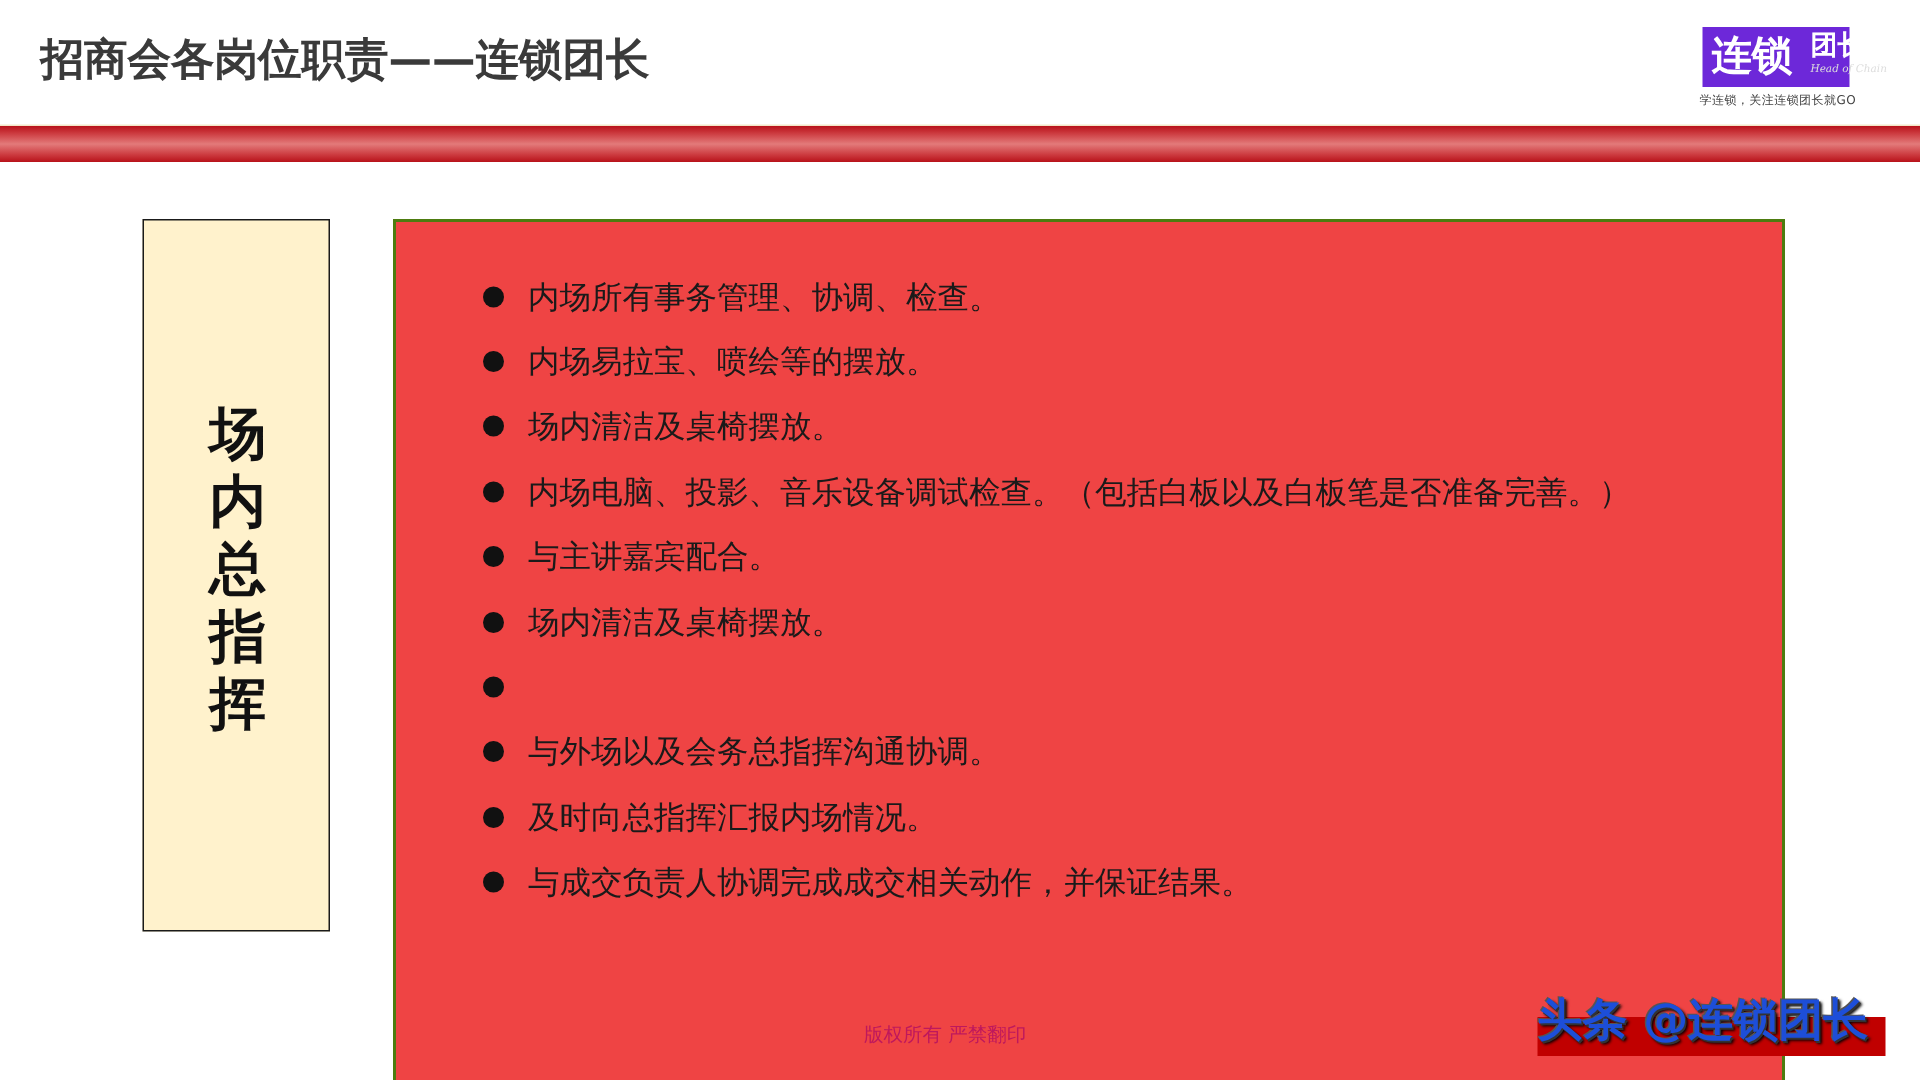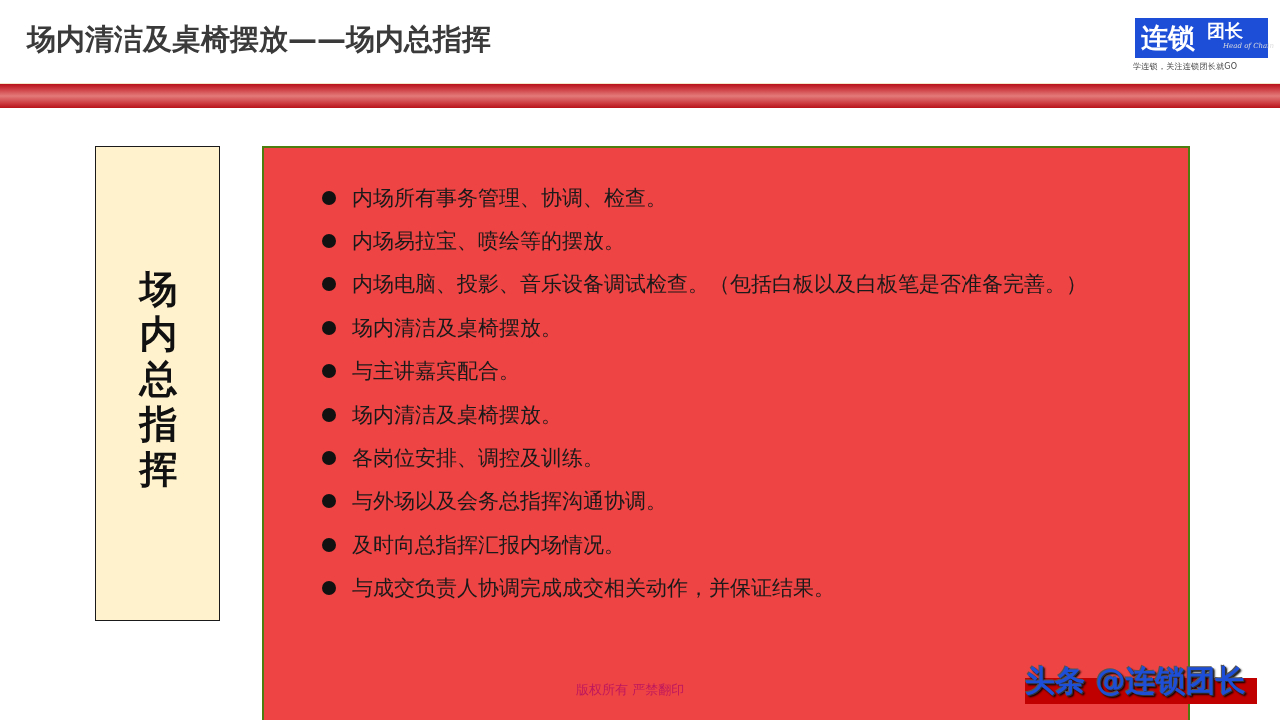--- a/index.html
+++ b/index.html
@@ -31,23 +31,23 @@
       position: absolute;
       left: 1133px;
       top: 18px;
       width: 120px;
       height: 56px;
     }
     .logo-box {
       position: absolute;
       left: 2px;
       top: 0;
-      width: 133px;
+      width: 98px;
       height: 40px;
-      background: #1d4ed8;
+      background: #6d28d9;
       color: #ffffff;
     }
     .logo-main {
       position: absolute;
       left: 6px;
       top: 3px;
       font-size: 27px;
       font-weight: bold;
       line-height: 34px;
       white-space: nowrap;
@@ -63,21 +63,20 @@
     }
     .logo-sub-en {
       position: absolute;
       left: 72px;
       top: 24px;
       font-size: 7px;
       font-style: italic;
       font-family: "DejaVu Serif", serif;
       color: #dddddd;
       white-space: nowrap;
-      margin-left: 16px;
     }
     .logo-tagline {
       position: absolute;
       left: 0;
       top: 43px;
       font-size: 8px;
       color: #444444;
       white-space: nowrap;
       letter-spacing: 0.3px;
     }
@@ -197,21 +196,21 @@
       white-space: nowrap;
       line-height: 38px;
       text-shadow: 1px 1px 0 #333333, -1px -1px 0 #555555, 2px 2px 2px #000000;
     }
   </style>
 </head>
 <body>
 
 <div class="slide">
 
-  <div class="title">场内清洁及桌椅摆放——场内总指挥</div>
+  <div class="title">招商会各岗位职责——连锁团长</div>
 
   <div class="logo">
     <div class="logo-box">
       <span class="logo-main">连锁</span>
       <span class="logo-sub-cn">团长</span>
       <span class="logo-sub-en">Head of Chain</span>
     </div>
     <div class="logo-tagline">学连锁，关注连锁团长就GO</div>
   </div>
 
@@ -233,37 +232,36 @@
       <li class="bullet-item">
         <span class="bullet-dot"></span>
         <span class="bullet-text">内场所有事务管理、协调、检查。</span>
       </li>
       <li class="bullet-item">
         <span class="bullet-dot"></span>
         <span class="bullet-text">内场易拉宝、喷绘等的摆放。</span>
       </li>
       <li class="bullet-item">
         <span class="bullet-dot"></span>
+        <span class="bullet-text">场内清洁及桌椅摆放。</span>
+      </li>
+      <li class="bullet-item">
+        <span class="bullet-dot"></span>
         <span class="bullet-text">内场电脑、投影、音乐设备调试检查。（包括白板以及白板笔是否准备完善。）</span>
       </li>
       <li class="bullet-item">
         <span class="bullet-dot"></span>
+        <span class="bullet-text">与主讲嘉宾配合。</span>
+      </li>
+      <li class="bullet-item">
+        <span class="bullet-dot"></span>
         <span class="bullet-text">场内清洁及桌椅摆放。</span>
       </li>
       <li class="bullet-item">
         <span class="bullet-dot"></span>
-        <span class="bullet-text">与主讲嘉宾配合。</span>
-      </li>
-      <li class="bullet-item">
-        <span class="bullet-dot"></span>
-        <span class="bullet-text">场内清洁及桌椅摆放。</span>
-      </li>
-      <li class="bullet-item">
-        <span class="bullet-dot"></span>
-        <span class="bullet-text">各岗位安排、调控及训练。</span>
       </li>
       <li class="bullet-item">
         <span class="bullet-dot"></span>
         <span class="bullet-text">与外场以及会务总指挥沟通协调。</span>
       </li>
       <li class="bullet-item">
         <span class="bullet-dot"></span>
         <span class="bullet-text">及时向总指挥汇报内场情况。</span>
       </li>
       <li class="bullet-item">

